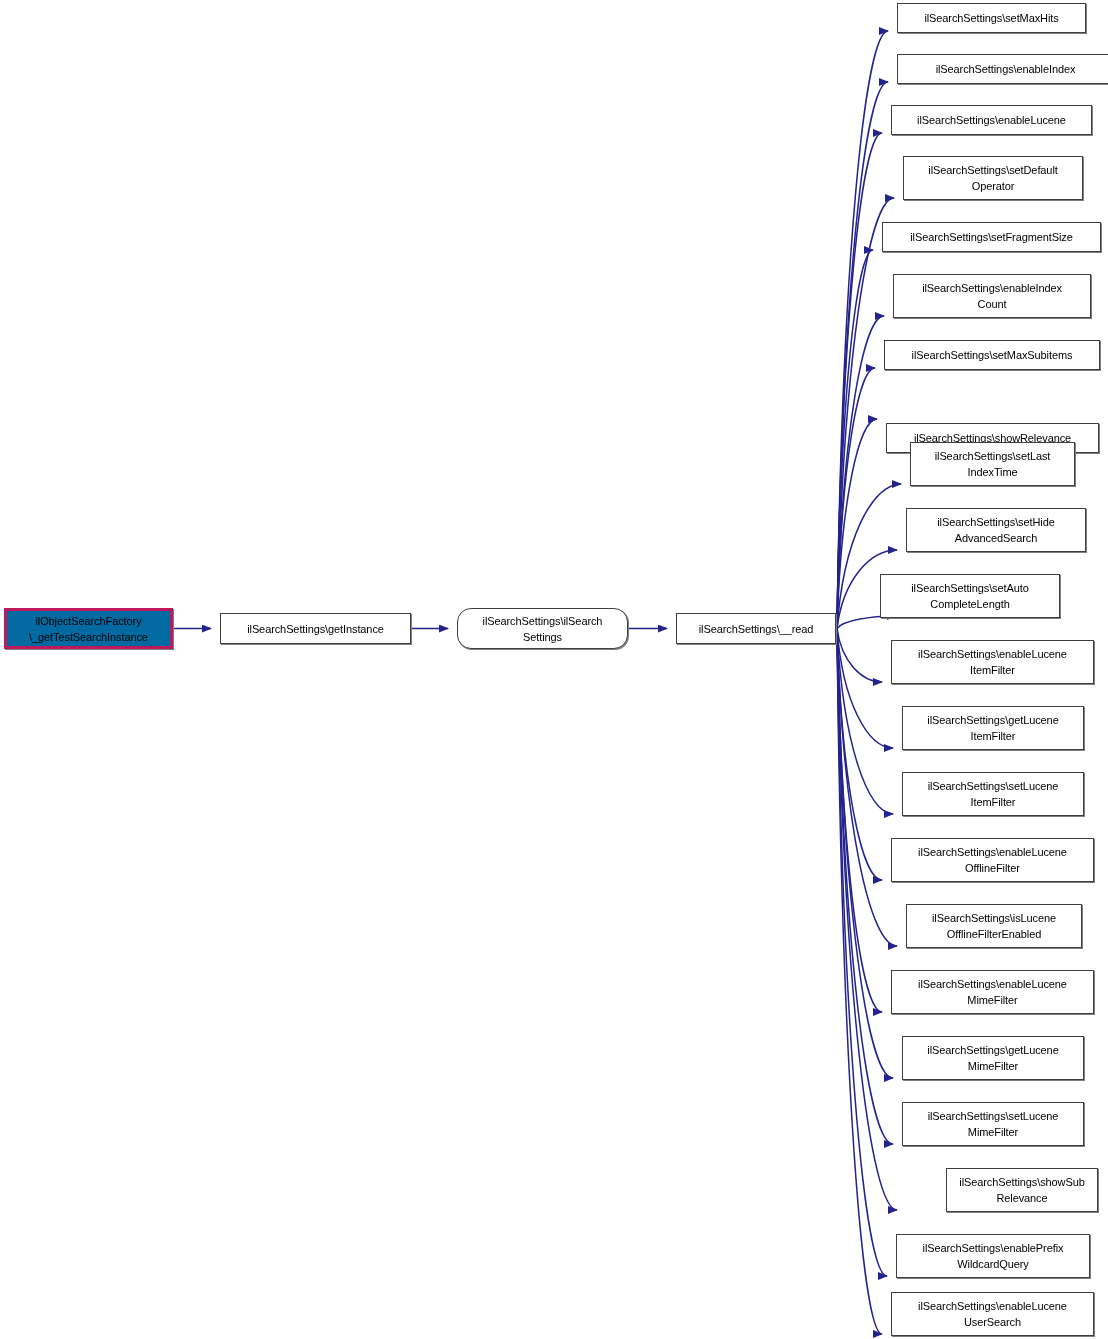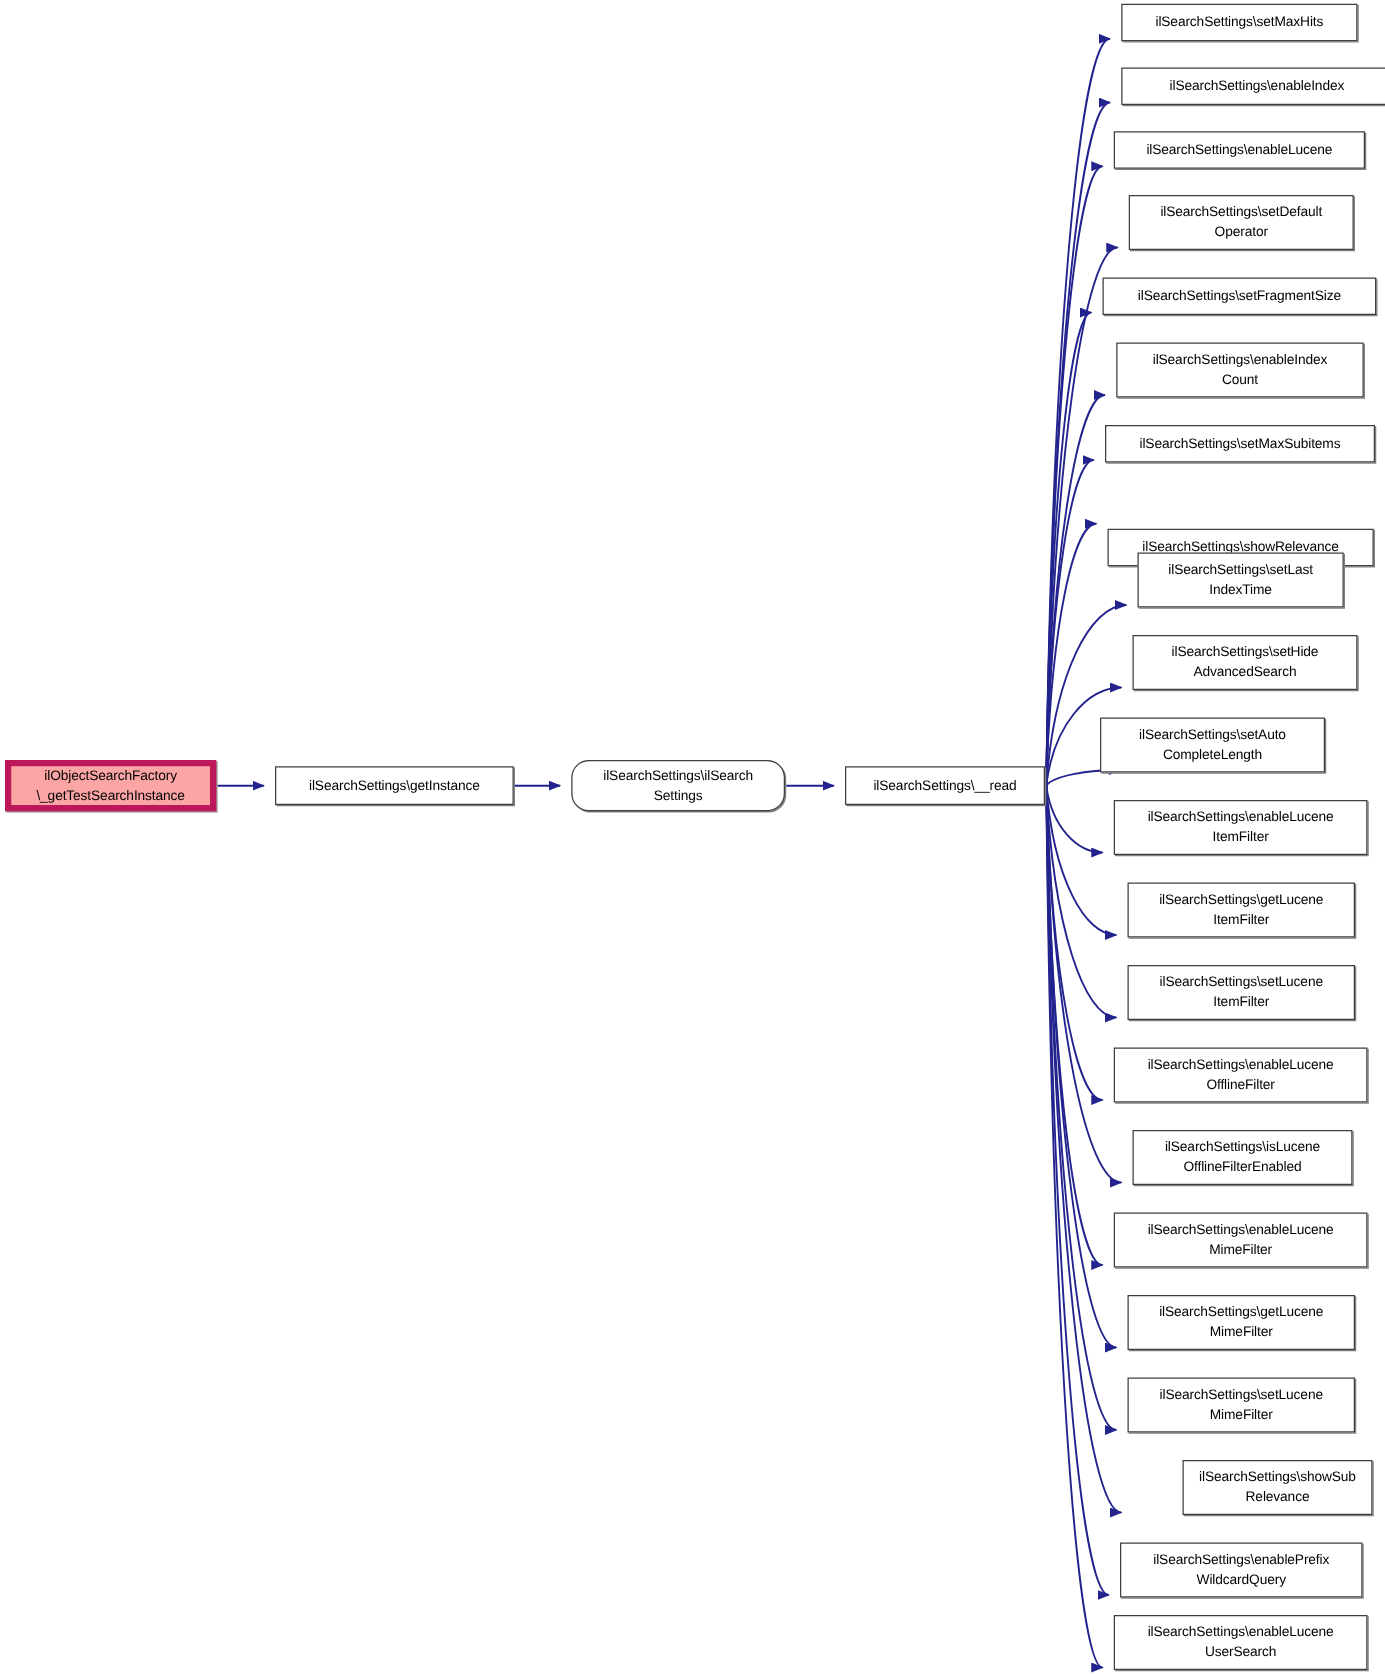--- a/index.html
+++ b/index.html
@@ -35,22 +35,22 @@
     line-height: 16px;
     display: flex;
     align-items: center;
     justify-content: center;
     text-align: center;
     padding: 0 4px;
     white-space: pre-line;
     letter-spacing: -0.1px;
   }
   .node.current {
-    background: #fca5a5;
-    border: 5px solid #be185d;
+    background: #0369a1;
+    border: 3px solid #be185d;
     box-shadow: 1px 1px 0 0 #808080;
   }
   .node.shadowed {
     box-shadow: 1px 1px 0 0 #808080;
   }
 </style>
 </head>
 <body>
 
 <div id="callgraph">

